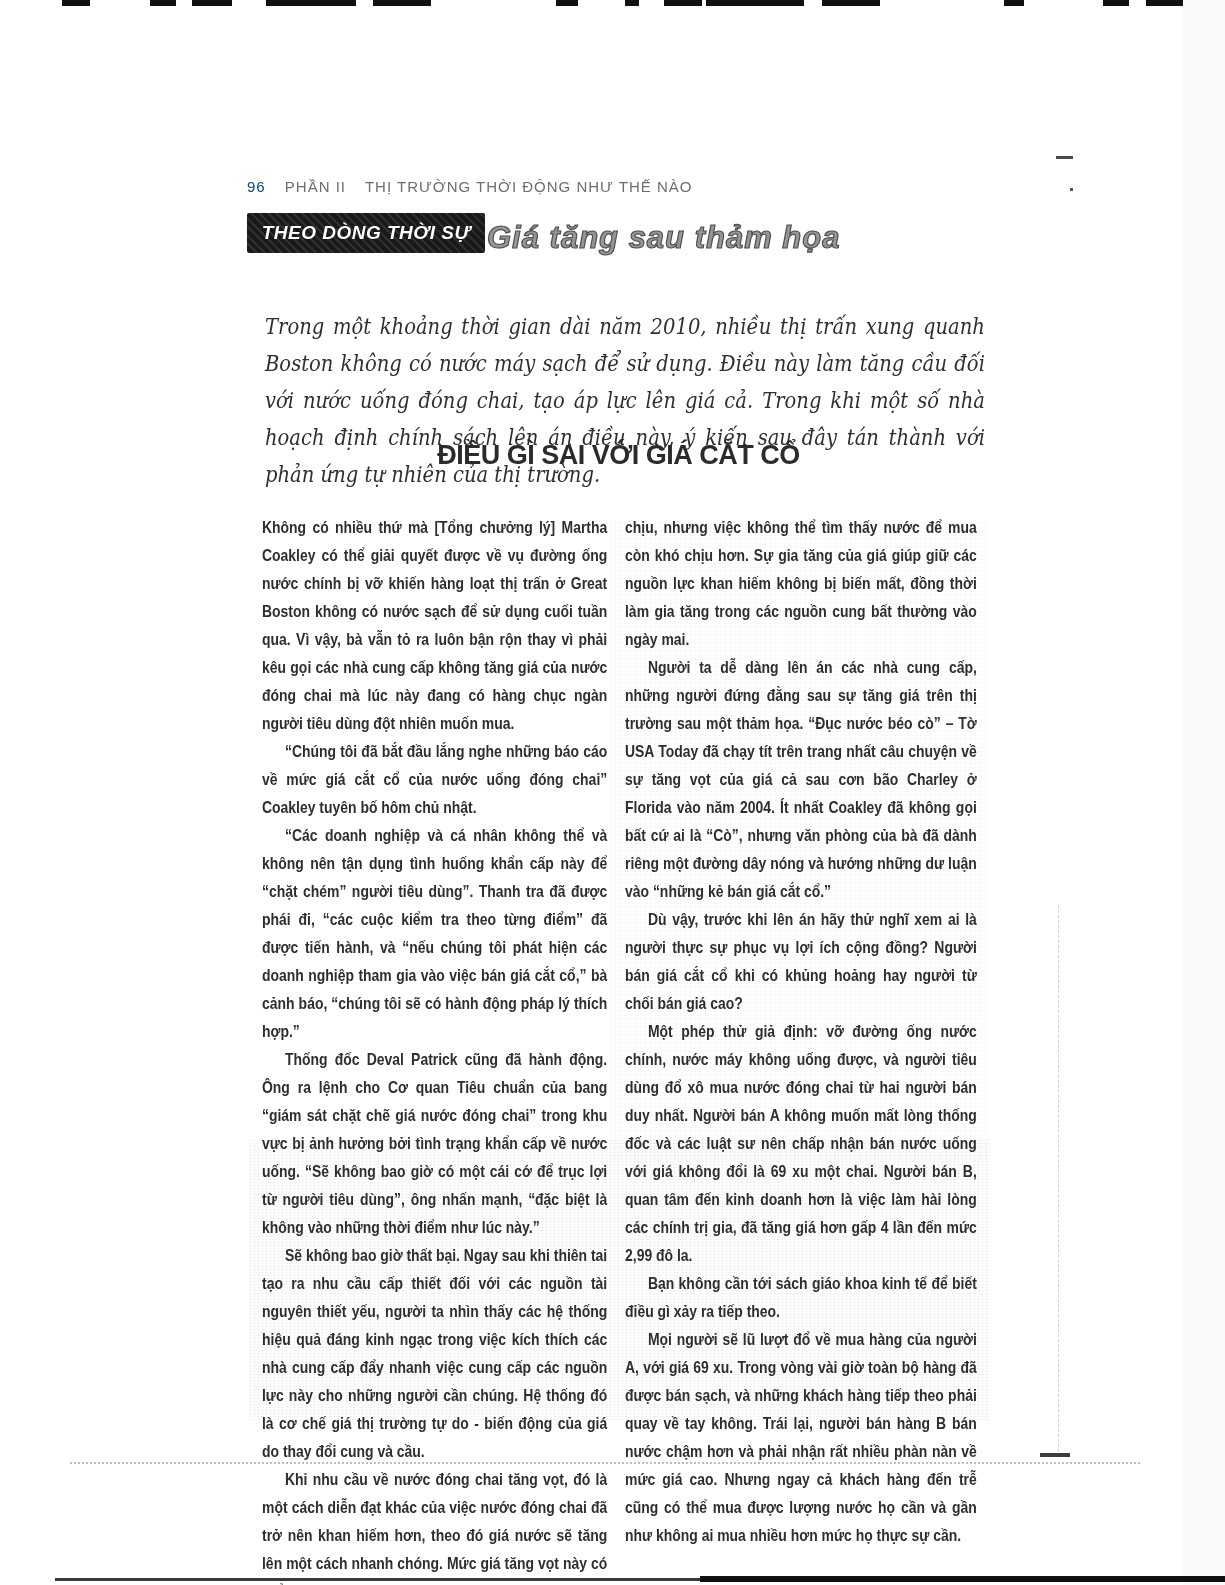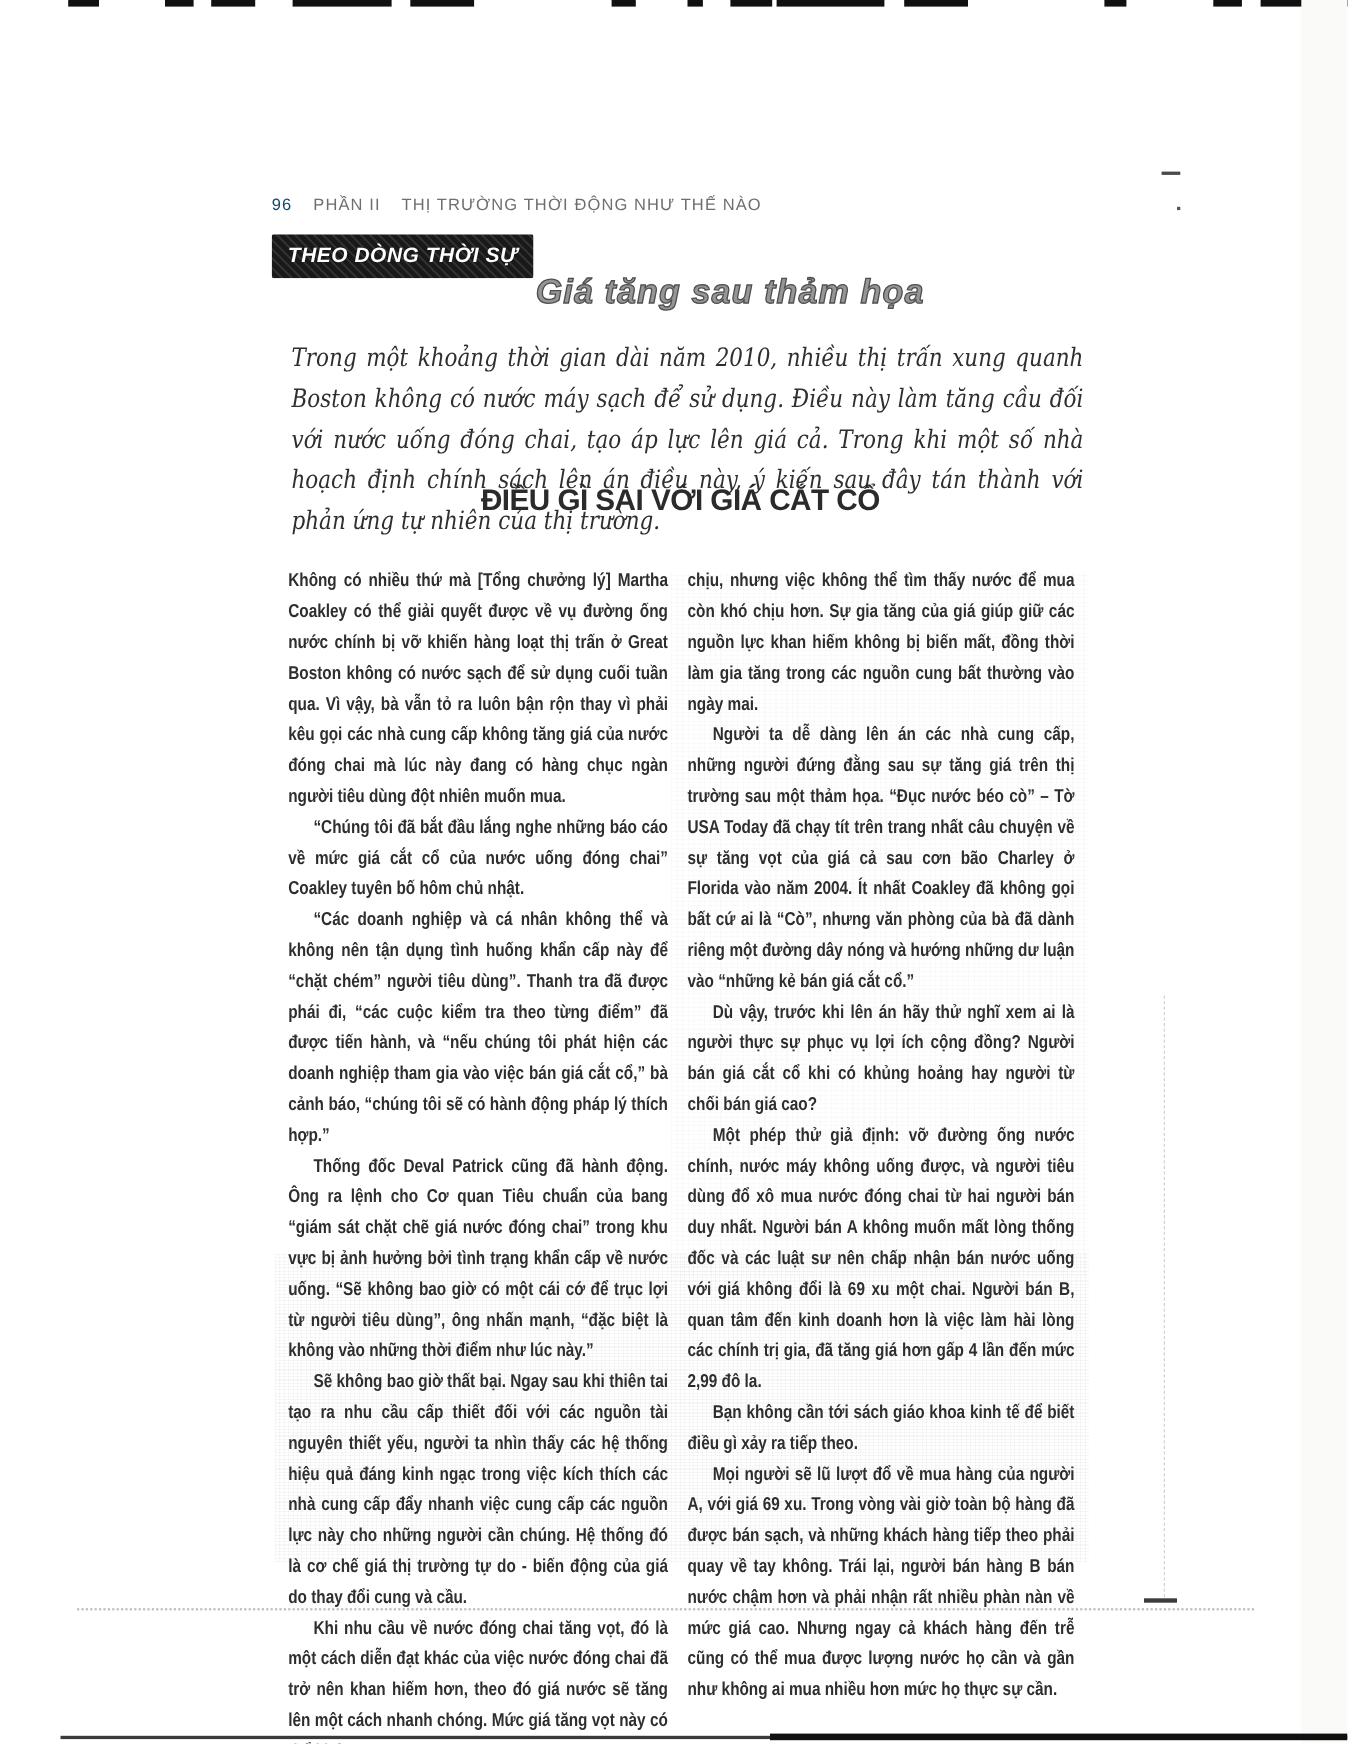--- a/index.html
+++ b/index.html
@@ -44,21 +44,21 @@
   
   .badge{
     position:absolute;left:247px;top:213px;width:238px;height:40px;
     background:#191919;
     background-image:repeating-linear-gradient(45deg, rgba(255,255,255,0.10) 0 2px, transparent 2px 6px);
     color:#fff;display:flex;align-items:center;justify-content:center;
     font-style:italic;font-weight:bold;font-size:19px;letter-spacing:0.5px;
     text-shadow:0 0 1px #000;border-radius:2px;
   }
   .article-title{
-    position:absolute;left:487px;top:247px;
+    position:absolute;left:487px;top:220px;
     font-style:italic;font-weight:bold;font-size:31px;letter-spacing:1px;
     color:#969696;-webkit-text-stroke:1.2px #4f4f4f;white-space:nowrap;
   }
 
   
   .intro-wrap{position:absolute;left:265px;top:308px;width:720px;}
   .intro{
     width:847px;transform:scaleX(0.85);transform-origin:0 0;
     font-family:"DejaVu Serif",serif;font-style:italic;
     font-size:23px;line-height:37px;color:#2f2f2f;text-align:justify;margin:0;

